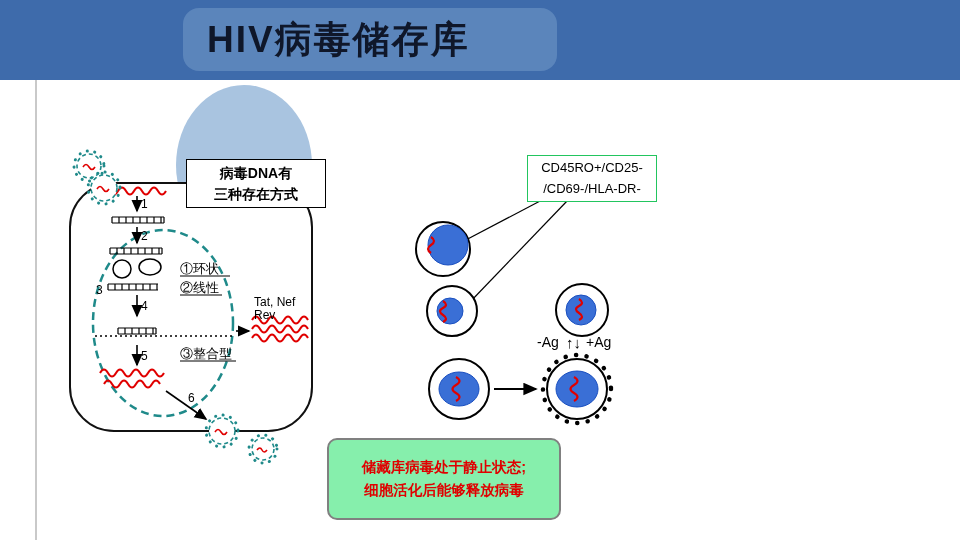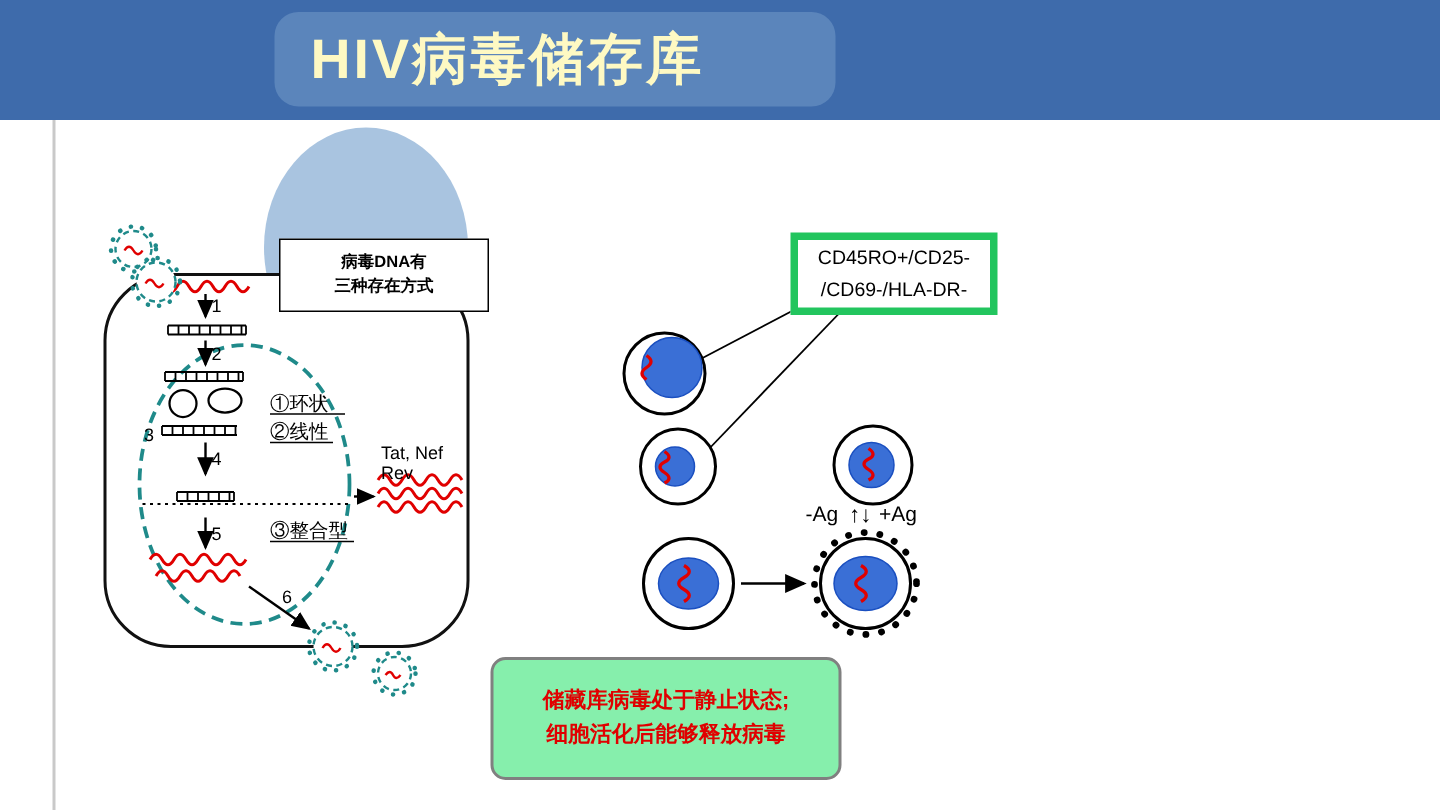--- a/index.html
+++ b/index.html
@@ -3,36 +3,36 @@
 <meta charset="utf-8">
 <style>
   html,body{margin:0;padding:0;background:#ffffff;}
   .slide{position:relative;width:960px;height:540px;overflow:hidden;background:#ffffff;
          font-family:"Liberation Sans",sans-serif;}
 
   
   .header-bar{position:absolute;left:0;top:0;width:960px;height:80px;background:#3e6bab;z-index:5;}
   .title-plate{position:absolute;left:183px;top:8px;width:374px;height:63px;background:#5b85bb;
                border-radius:16px;display:flex;align-items:center;padding-left:24px;box-sizing:border-box;}
-  .title{margin:0;font-size:37px;font-weight:bold;color:#fef9c3;letter-spacing:2px;white-space:nowrap;text-align:center;}
+  .title{margin:0;font-size:37px;font-weight:bold;color:#0f172a;letter-spacing:2px;white-space:nowrap;text-align:center;}
 
   
   .deco-ellipse{position:absolute;left:176px;top:85px;width:136px;height:160px;border-radius:50%;
                 background:#a9c4e0;z-index:1;}
   .left-rule{position:absolute;left:35px;top:80px;width:2px;height:460px;background:#c9c9c9;z-index:1;}
 
   svg.diagram{position:absolute;left:0;top:0;z-index:2;}
   svg text{font-family:"Liberation Sans",sans-serif;fill:#000;}
 
   
   .label-box{position:absolute;left:186px;top:159px;width:138px;height:47px;background:#ffffff;
              border:1px solid #000;z-index:3;display:flex;flex-direction:column;justify-content:center;
-             text-align:center;font-size:11px;font-weight:bold;color:#000;line-height:1.45;}
+             text-align:center;font-size:14px;font-weight:bold;color:#000;line-height:1.45;}
   .callout-box{position:absolute;left:527px;top:155px;width:128px;height:45px;background:#ffffff;
-               border:5px solid #22c55e;z-index:3;display:flex;flex-direction:column;justify-content:center;
+               border:1px solid #22c55e;z-index:3;display:flex;flex-direction:column;justify-content:center;
                text-align:center;font-size:13px;color:#000;line-height:1.55;}
   .bottom-box{position:absolute;left:327px;top:438px;width:230px;height:78px;background:#86efac;
               border:2px solid #808080;border-radius:10px;z-index:3;display:flex;flex-direction:column;
               justify-content:center;text-align:center;font-size:14.5px;font-weight:bold;color:#e00000;
               line-height:1.6;}
 </style>
 </head>
 <body>
 
 <div class="slide">

